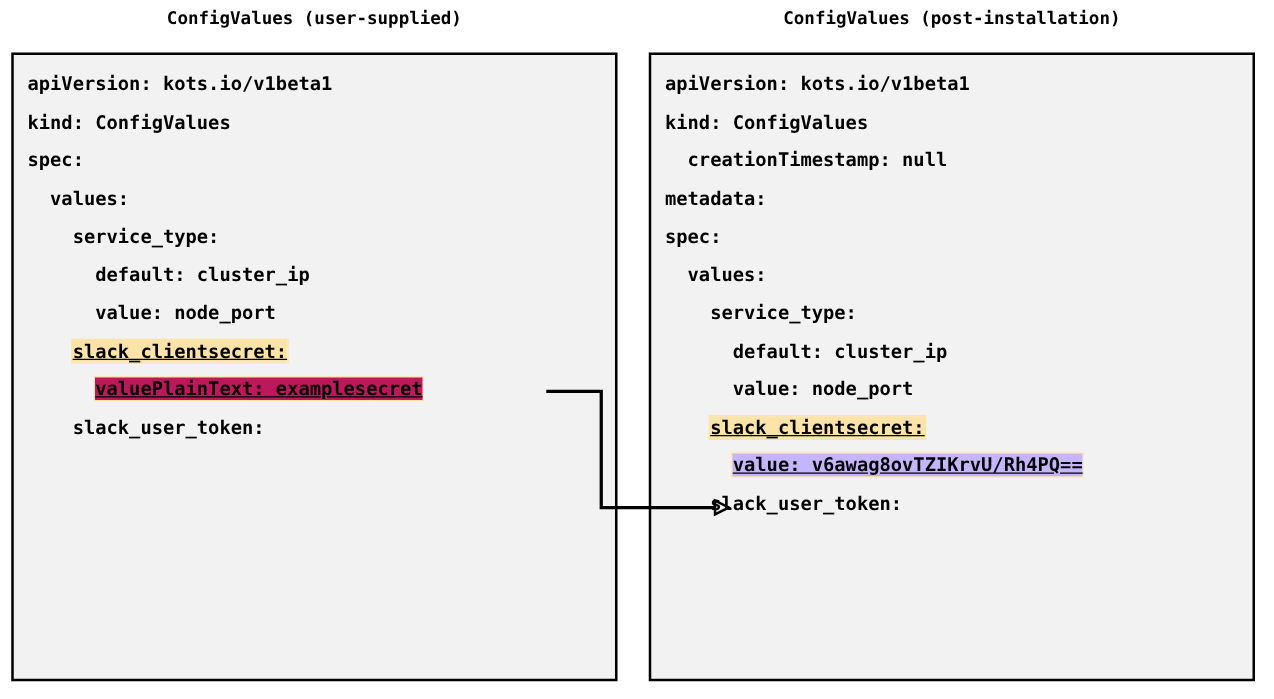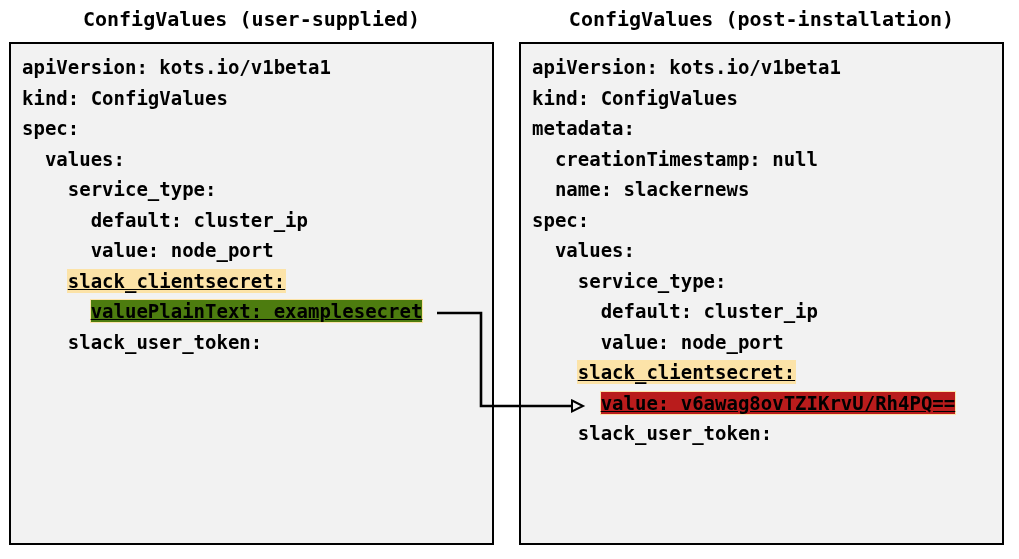--- a/index.html
+++ b/index.html
@@ -13,21 +13,21 @@
     position: relative;
     overflow: hidden;
     font-family: "DejaVu Sans Mono", "Liberation Mono", monospace;
   }
 
   .panel-title {
     position: absolute;
     top: 7px;
     font-family: "DejaVu Sans Mono", "Liberation Mono", monospace;
     font-weight: bold;
-    font-size: 20px;
+    font-size: 14px;
     letter-spacing: 0px;
     color: #000000;
     white-space: pre;
     text-align: center;
   }
   #title-left  { left: 9px;  width: 485px; }
   #title-right { left: 519px; width: 485px; }
 
   .code-box {
     position: absolute;
@@ -47,21 +47,21 @@
     top: 8px;
     right: 0;
   }
 
   .code-line {
     height: 30.5px;
     line-height: 30.5px;
     white-space: pre;
     font-family: "DejaVu Sans Mono", "Liberation Mono", monospace;
     font-weight: bold;
-    font-size: 19px;
+    font-size: 15px;
     color: #000000;
   }
   .code-line > .seg {
     display: inline;
     white-space: pre;
   }
   .code-line > .seg.hl {
     background: #fce3a8;
     box-shadow: 0 0 0 1px #fce3a8;
     text-decoration: underline;
@@ -87,39 +87,38 @@
 <div class="code-box" id="box-left" style="background: rgb(242, 242, 242); border-color: rgb(0, 0, 0);">
   <div class="code-lines" id="lines-left">
       <div class="code-line"><span class="seg">apiVersion: kots.io/v1beta1</span></div>
       <div class="code-line"><span class="seg">kind: ConfigValues</span></div>
       <div class="code-line"><span class="seg">spec:</span></div>
       <div class="code-line"><span class="seg">  values:</span></div>
       <div class="code-line"><span class="seg">    service_type:</span></div>
       <div class="code-line"><span class="seg">      default: cluster_ip</span></div>
       <div class="code-line"><span class="seg">      value: node_port</span></div>
       <div class="code-line"><span class="seg">    </span><span class="seg hl" style="background: rgb(252, 227, 168); box-shadow: rgb(252, 227, 168) 0px 0px 0px 1px;">slack_clientsecret:</span></div>
-      <div class="code-line"><span class="seg">      </span><span class="seg hl" style="background: #4d7c0f; box-shadow: rgb(252, 227, 168) 0px 0px 0px 1px;">valuePlainText: examplesecret</span></div>
+      <div class="code-line"><span class="seg">      </span><span class="seg hl" style="background: #be185d; box-shadow: rgb(252, 227, 168) 0px 0px 0px 1px;">valuePlainText: examplesecret</span></div>
       <div class="code-line"><span class="seg">    slack_user_token:</span></div>
     </div>
 </div>
 
 <div class="code-box" id="box-right" style="background: rgb(242, 242, 242); border-color: rgb(0, 0, 0);">
   <div class="code-lines" id="lines-right">
       <div class="code-line"><span class="seg">apiVersion: kots.io/v1beta1</span></div>
       <div class="code-line"><span class="seg">kind: ConfigValues</span></div>
+      <div class="code-line"><span class="seg">  creationTimestamp: null</span></div>
       <div class="code-line"><span class="seg">metadata:</span></div>
-      <div class="code-line"><span class="seg">  creationTimestamp: null</span></div>
-      <div class="code-line"><span class="seg">  name: slackernews</span></div>
       <div class="code-line"><span class="seg">spec:</span></div>
       <div class="code-line"><span class="seg">  values:</span></div>
       <div class="code-line"><span class="seg">    service_type:</span></div>
       <div class="code-line"><span class="seg">      default: cluster_ip</span></div>
       <div class="code-line"><span class="seg">      value: node_port</span></div>
       <div class="code-line"><span class="seg">    </span><span class="seg hl" style="background: rgb(252, 227, 168); box-shadow: rgb(252, 227, 168) 0px 0px 0px 1px;">slack_clientsecret:</span></div>
-      <div class="code-line"><span class="seg">      </span><span class="seg hl" style="background: #b91c1c; box-shadow: rgb(252, 227, 168) 0px 0px 0px 1px;">value: v6awag8ovTZIKrvU/Rh4PQ==</span></div>
+      <div class="code-line"><span class="seg">      </span><span class="seg hl" style="background: #c4b5fd; box-shadow: rgb(252, 227, 168) 0px 0px 0px 1px;">value: v6awag8ovTZIKrvU/Rh4PQ==</span></div>
       <div class="code-line"><span class="seg">    slack_user_token:</span></div>
     </div>
 </div>
 
 <svg id="connector" viewBox="0 0 1019 559" width="1019" height="559">
   <g>
     <path d="M 437 313 L 481 313 L 481 406 L 572 406" fill="none" stroke="#000000" stroke-width="2.6"></path>
     <path d="M 572 400.5 L 583 406 L 572 411.5 Z" fill="none" stroke="#000000" stroke-width="2"></path>
   </g>
 </svg>

